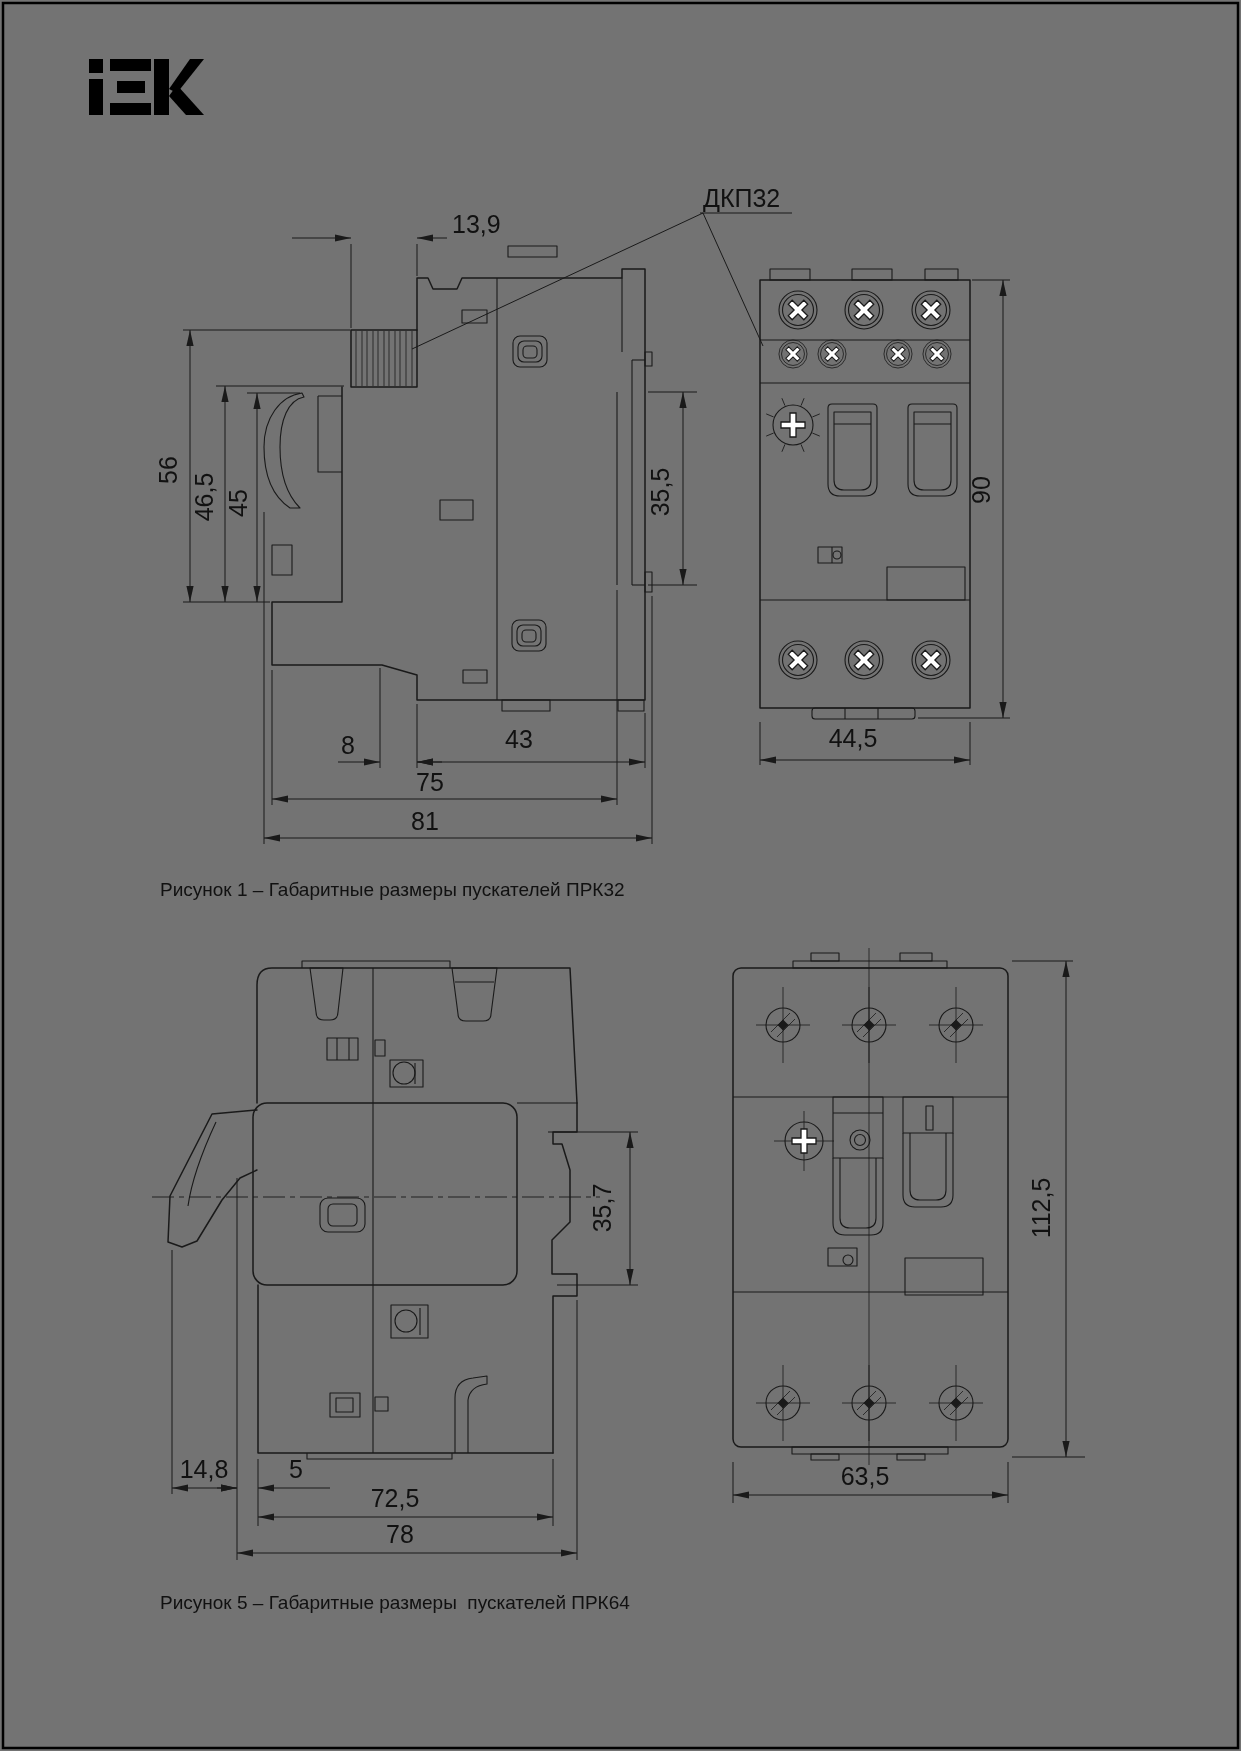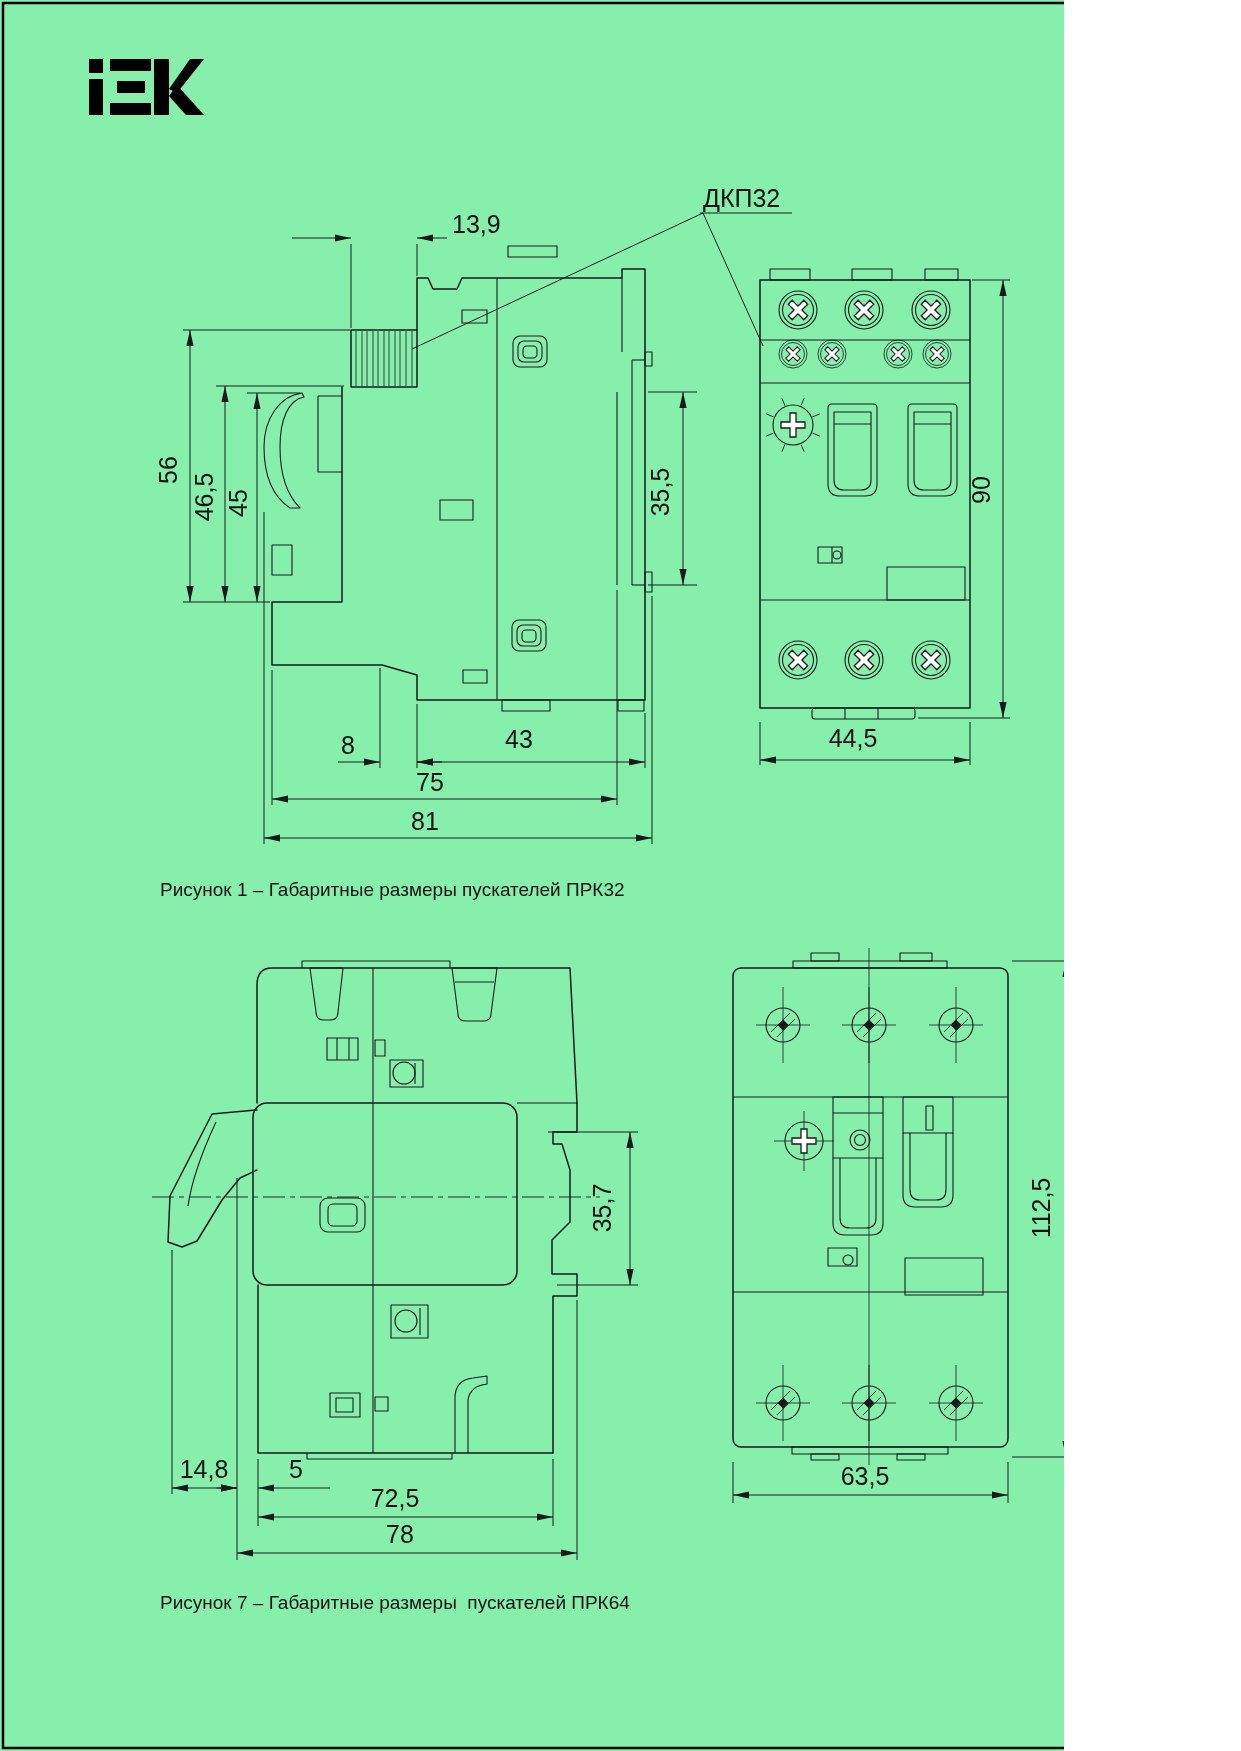--- a/index.html
+++ b/index.html
@@ -1,16 +1,16 @@
 <!DOCTYPE html>
 <html><head>
 <meta charset="utf-8">
 <style>
   html,body{margin:0;padding:0;background:#fff;}
-  .page{position:relative;width:1064px;height:1751px;background:#86efac;overflow:hidden;
+  .page{position:relative;width:1241px;height:1751px;background:#737373;overflow:hidden;
         font-family:"Liberation Sans",sans-serif;}
   .page svg{position:absolute;left:0;top:0;}
   .caption{position:absolute;font-size:19px;color:#111;white-space:pre;}
   
   .ol{fill:none;stroke:#1a1a1a;stroke-width:1.5;stroke-linejoin:round;stroke-linecap:round;}
   .dl{fill:none;stroke:#1a1a1a;stroke-width:1.1;stroke-linejoin:round;}
   .dim,.ext{stroke:#1a1a1a;stroke-width:1;fill:none;}
   .thin{stroke:#1a1a1a;stroke-width:0.8;fill:none;}
   .cl{stroke:#1a1a1a;stroke-width:0.9;stroke-dasharray:22 5 5 5;fill:none;}
   .plg{fill:#fff;stroke:#1a1a1a;stroke-width:1.3;}
@@ -328,15 +328,15 @@
 
       <line class="ext" x1="733" y1="1462" x2="733" y2="1503"></line>
       <line class="ext" x1="1008" y1="1462" x2="1008" y2="1503"></line>
       <line class="dim" x1="733" y1="1495" x2="1008" y2="1495" marker-start="url(#as)" marker-end="url(#ae)"></line>
       <text class="dt" x="865" y="1485">63,5</text>
     </g>
   </g>
 </svg>
 
 <div class="caption" style="left:160px;top:879px">Рисунок 1 – Габаритные размеры пускателей ПРК32</div>
-<div class="caption" style="left:160px;top:1592px">Рисунок 7 – Габаритные размеры  пускателей ПРК64</div>
+<div class="caption" style="left:160px;top:1592px">Рисунок 5 – Габаритные размеры  пускателей ПРК64</div>
 
 </div>
 
 </body></html>

